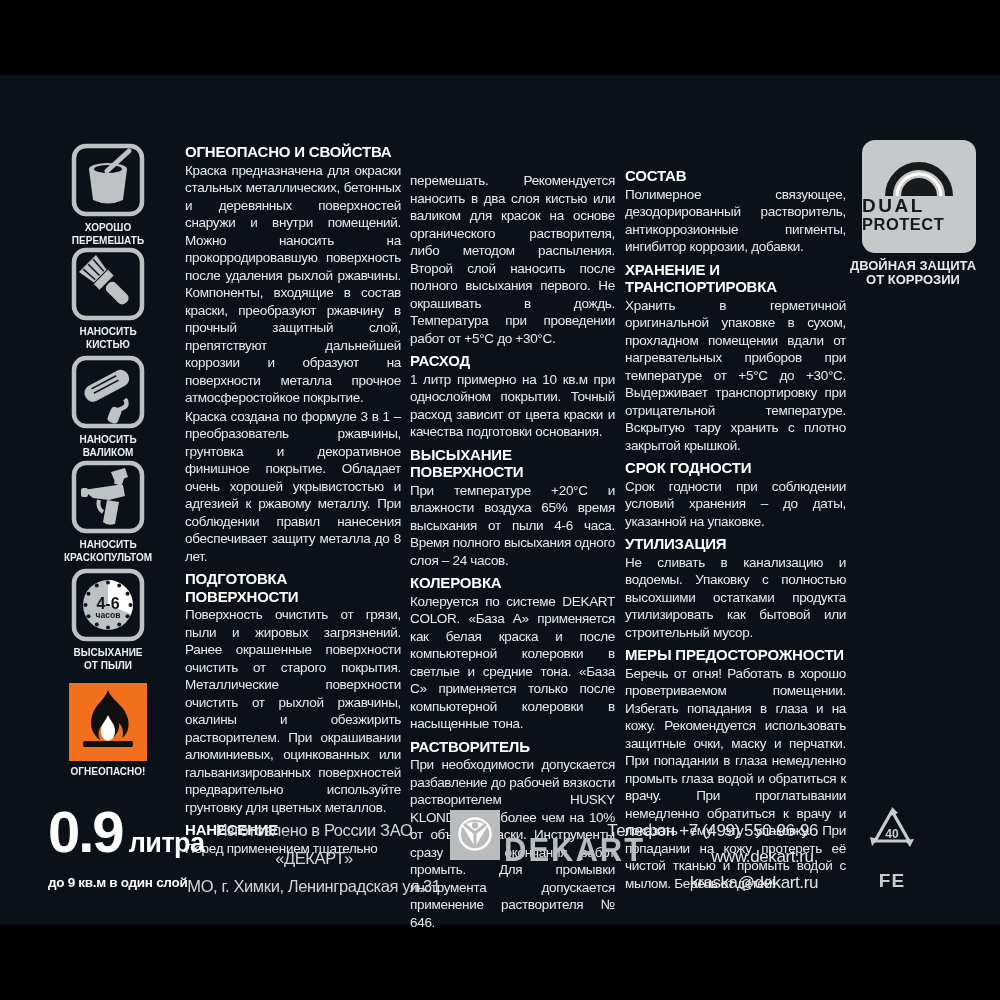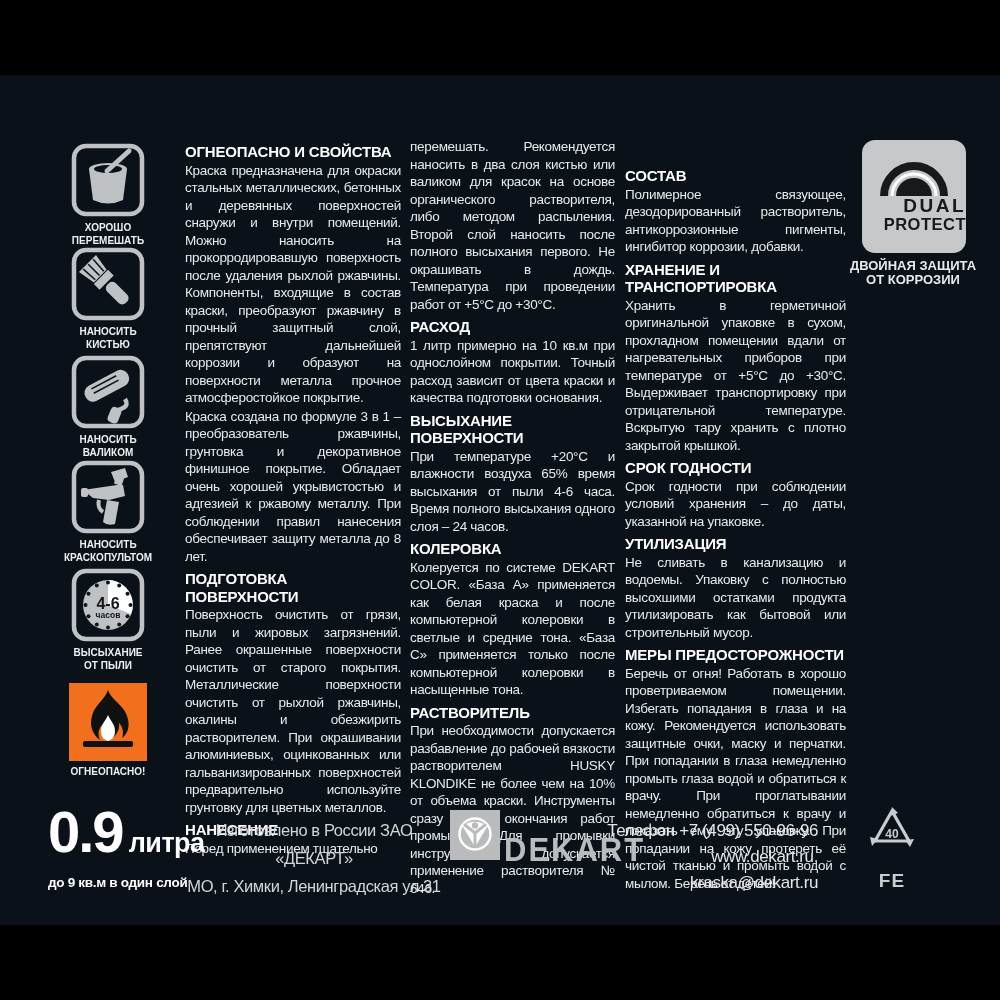--- a/index.html
+++ b/index.html
@@ -15,26 +15,26 @@
   .icon-label{margin-top:5px;font-size:10px;font-weight:bold;color:#eef0f1;
               line-height:12.5px;white-space:pre-line;letter-spacing:0;}
 
   
   .col{position:absolute;top:138px;color:#e8eaec;font-size:13.5px;line-height:17.5px;
        text-align:justify;letter-spacing:-0.3px;}
   .col .h{font-size:15px;font-weight:bold;color:#ffffff;margin:5px 0 1px;text-align:left;
           letter-spacing:-0.2px;}
   .col .p{margin:0 0 1px;}
   #col1{left:185px;width:216px;}
-  #col2{left:410px;width:205px;}
+  #col2{left:410px;width:205px;margin-top:34px;}
   #col3{left:625px;width:221px;margin-top:24px;}
 
   
-  .badge{position:absolute;left:862px;top:140px;width:104px;height:113px;background:#c6c8c9;
-         border-radius:13px;text-align:right;}
+  .badge{position:absolute;left:862px;top:140px;width:114px;height:113px;background:#c6c8c9;
+         border-radius:13px;text-align:left;}
   .badge svg{display:block;margin:6px auto 0;}
   .badge .t1{font-size:19px;font-weight:600;color:#17191b;letter-spacing:2.5px;line-height:19px;margin-top:-2px;}
   .badge .t2{font-size:16.5px;font-weight:600;color:#17191b;letter-spacing:0.5px;line-height:19px;}
   .badge-sub{position:absolute;left:848px;top:259px;width:130px;text-align:center;
              font-size:13px;font-weight:bold;color:#e8eaec;line-height:13.5px;white-space:pre-line;}
 
   
   .vol{position:absolute;left:48px;top:806px;color:#fff;}
   .vol .big{font-size:58px;font-weight:bold;line-height:52px;letter-spacing:-2px;display:inline-block;}
   .vol .unit{font-size:27px;font-weight:bold;display:inline-block;margin-left:6px;letter-spacing:-0.5px;}

